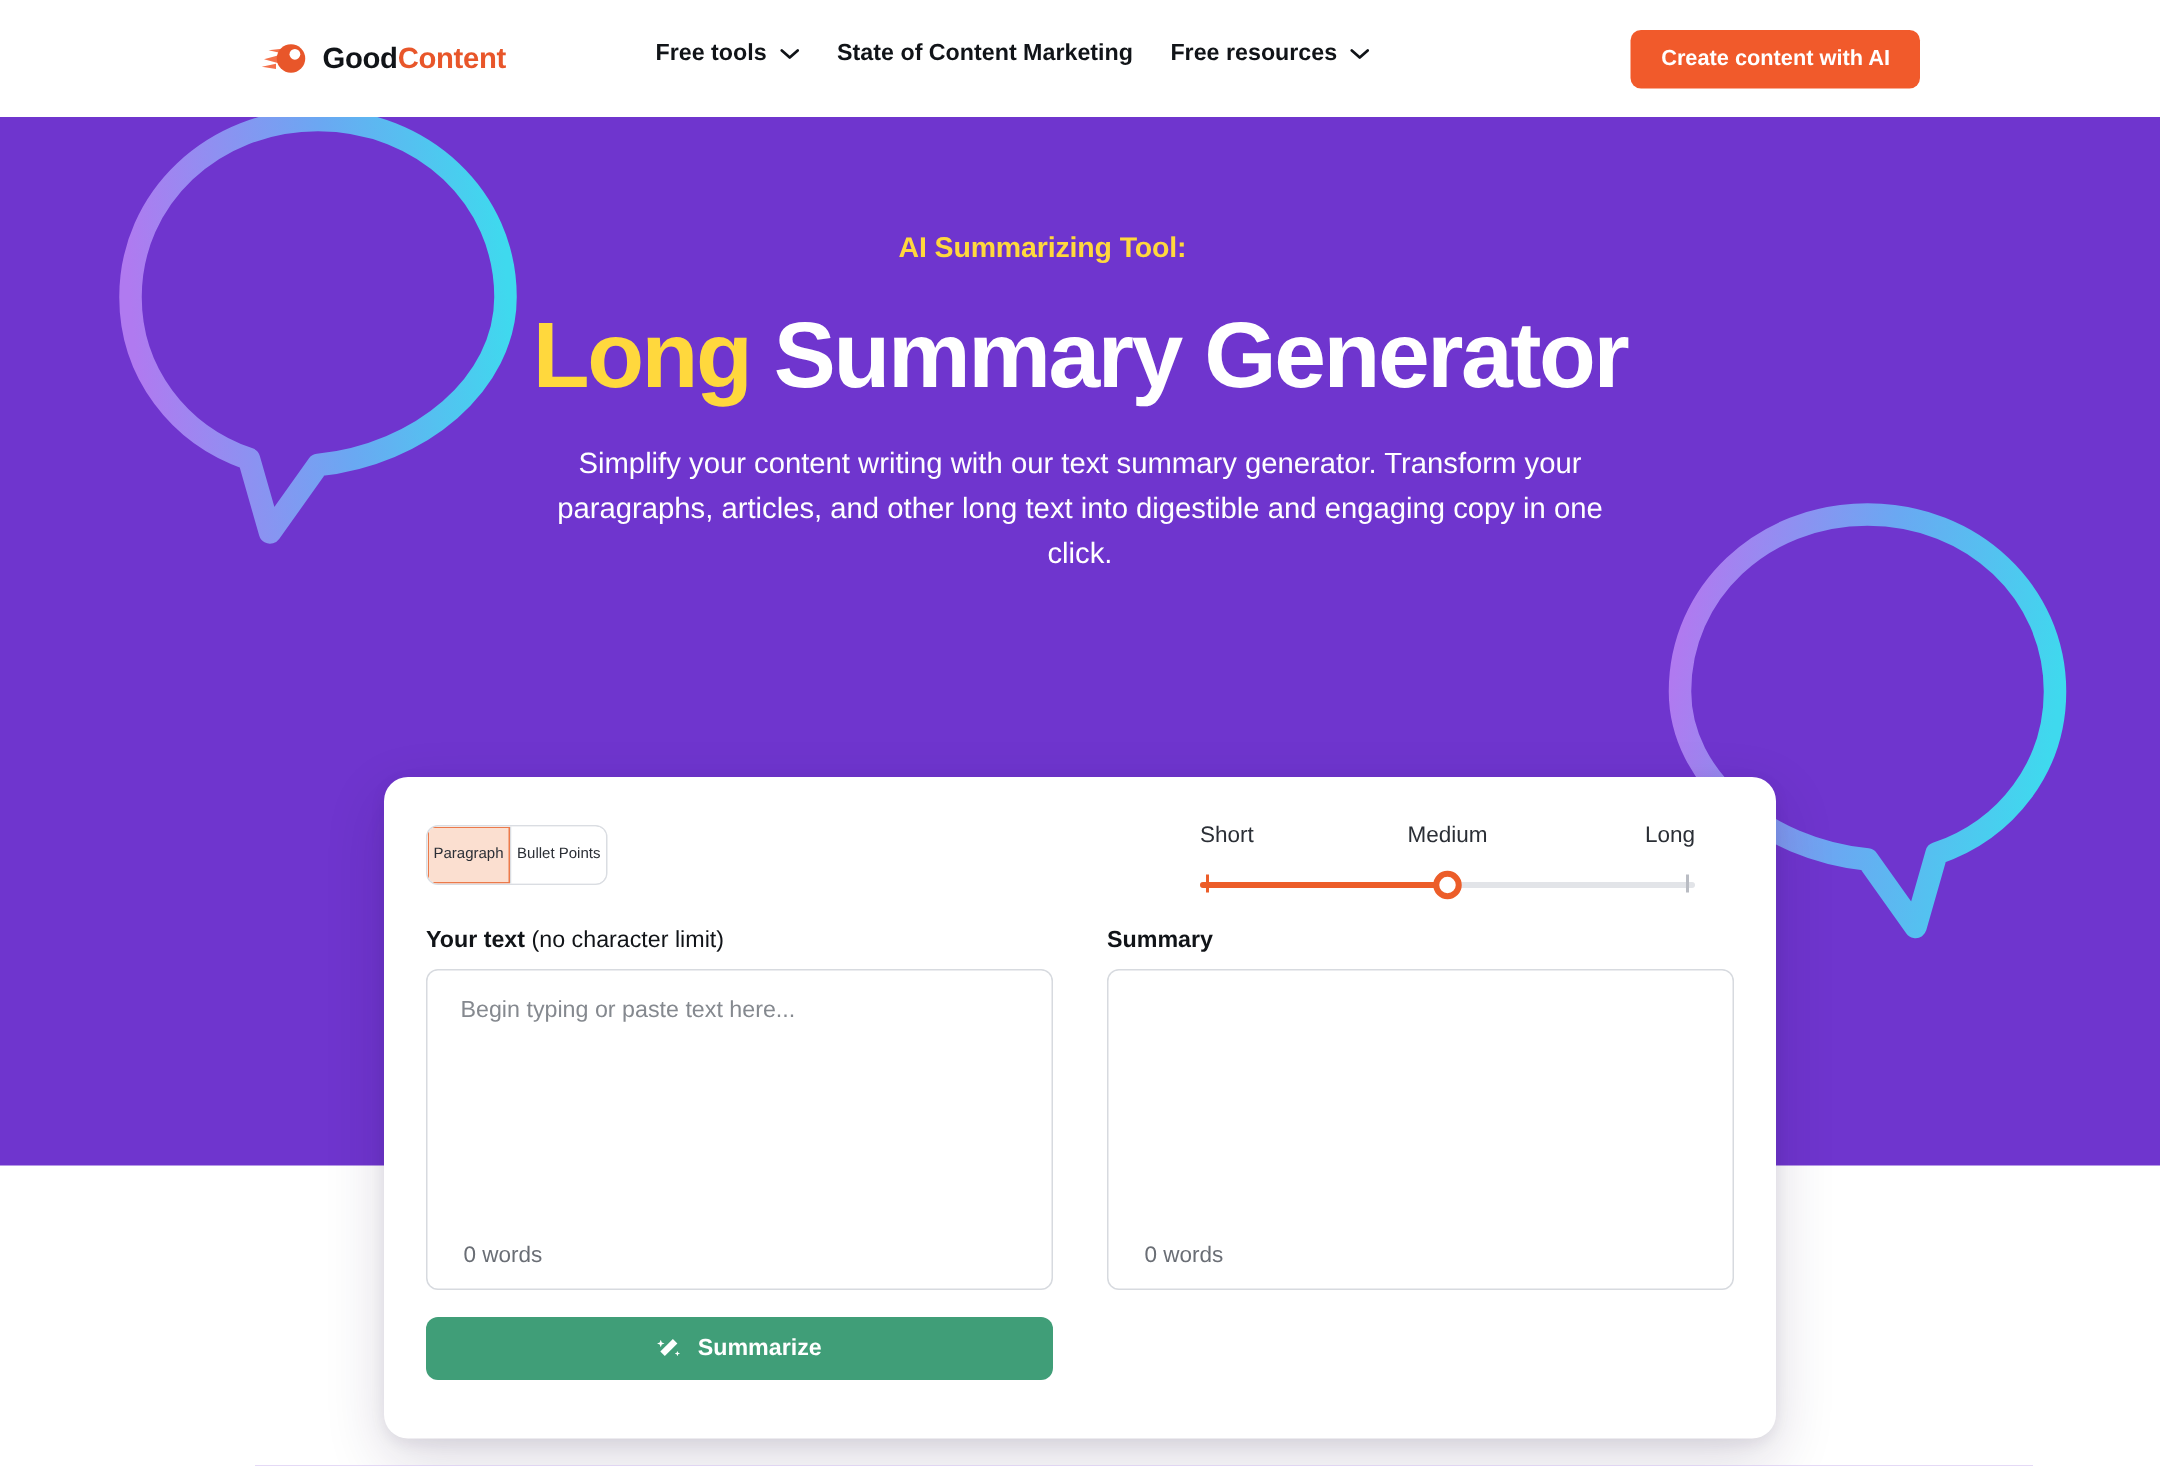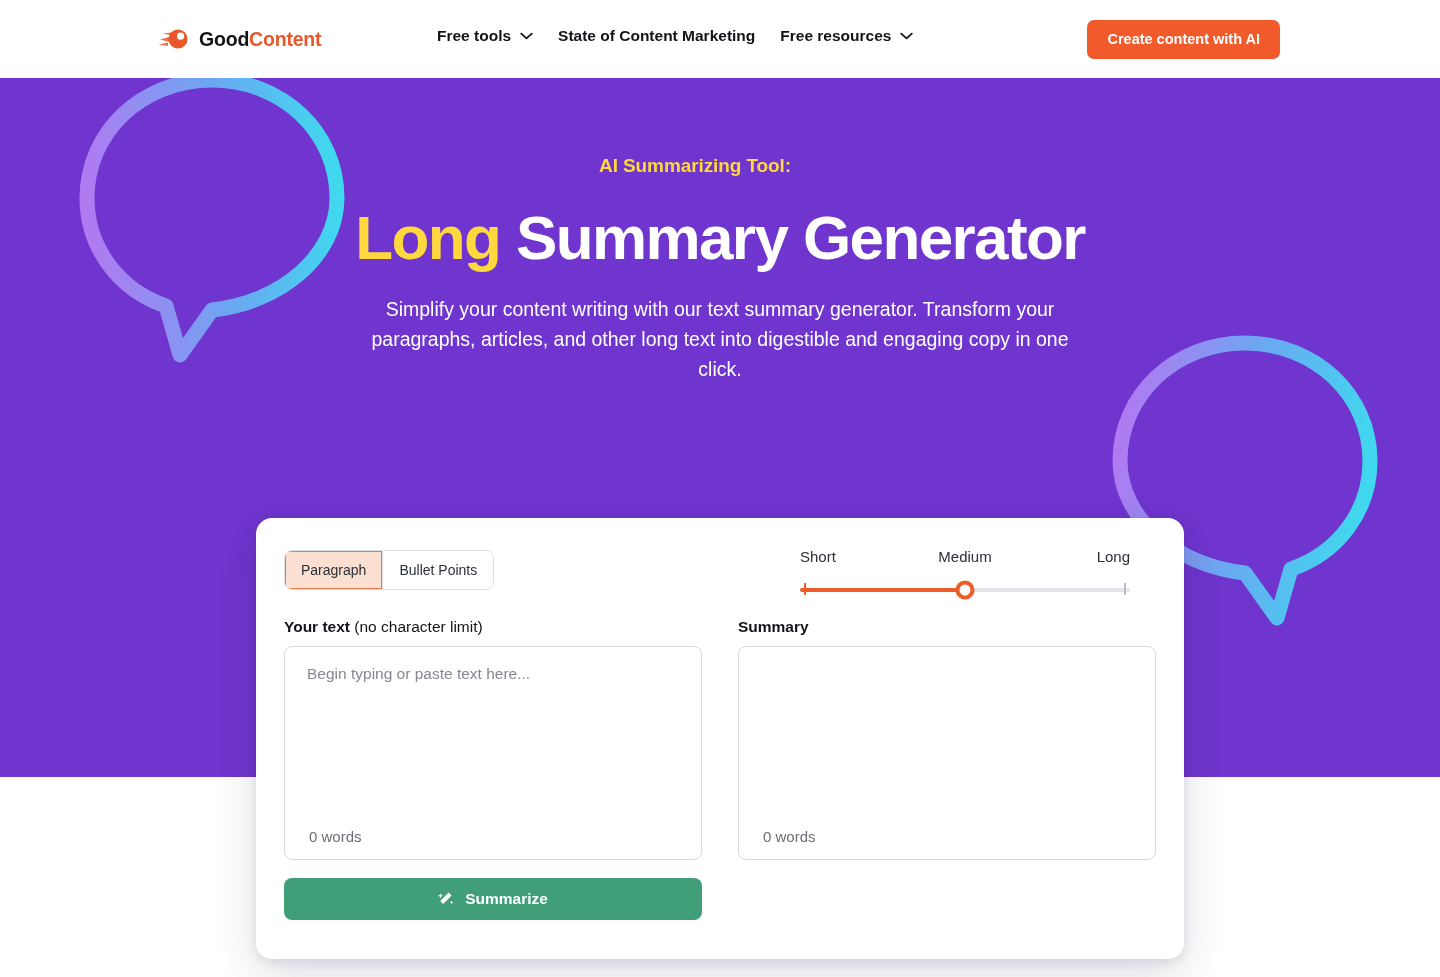--- a/index.html
+++ b/index.html
@@ -9,21 +9,21 @@
     background: #ffffff;
     overflow: hidden;
   }
   #page { position: relative; width: 1440px; height: 977px; overflow: hidden; background:#fff; }
 
   
   .header {
     position: absolute; top:0; left:0; width:1440px; height:78px;
     background:#ffffff; display:flex; align-items:center; z-index:40;
   }
-  .logo-wrap { position:absolute; left:158px; top:24px; display:flex; align-items:center; gap:9px;justify-content:center; }
+  .logo-wrap { position:absolute; left:174px; top:24px; display:flex; align-items:center; gap:9px;justify-content:center; }
   .logo-mark { width:32px; height:30px; display:block; }
   .logo-text { font-size:19.5px; font-weight:bold; letter-spacing:-0.2px; color:#111418; white-space:nowrap; }
   .logo-text .accent { color:#e8562a; }
 
   .nav { position:absolute; left:437px; top:27px; display:flex; align-items:center; gap:25px; }
   .nav-item {
     display:flex; align-items:center; gap:9px;
     font-size:15.5px; font-weight:bold; color:#111418; cursor:pointer; white-space:nowrap;
   }
   .chev { width:13px; height:8px; display:block; }
@@ -81,22 +81,22 @@
     background:#ffffff; border-radius:16px; z-index:10;
     box-shadow:0 14px 40px rgba(40,20,70,.16), 0 3px 10px rgba(40,20,70,.08);
   }
   .card-top { position:absolute; left:28px; top:32px; right:28px; height:40px; }
   .seg {
     position:absolute; left:0; top:0; display:flex;
     border:1px solid #dadde2; border-radius:8px; overflow:hidden; background:#fff;
   }
   .seg-btn {
     font-family:"Liberation Sans", sans-serif;
-    font-size:14px; color:#2b2f36; background:#fff; border:none;
-    padding:0 16px; height:38px; line-height:38px; cursor:pointer; white-space:nowrap;
+    font-size:10px; color:#2b2f36; background:#fff; border:none;
+    padding:0 4px; height:38px; line-height:38px; cursor:pointer; white-space:nowrap;
   }
   .seg-btn.active { background:#fbdfd0; color:#2b2f36; box-shadow: inset 0 0 0 1px #ec7a4b; }
   .seg-div { width:1px; background:#dadde2; }
 
   .slider-wrap { position:absolute; right:26px; top:-2px; width:330px; }
   .slider-labels { position:relative; height:22px; }
   .slider-labels span { position:absolute; top:0; font-size:15px; color:#2b2f36; white-space:nowrap; }
   .sl-short { left:0; }
   .sl-med { left:50%; transform:translateX(-50%); }
   .sl-long { right:0; }

